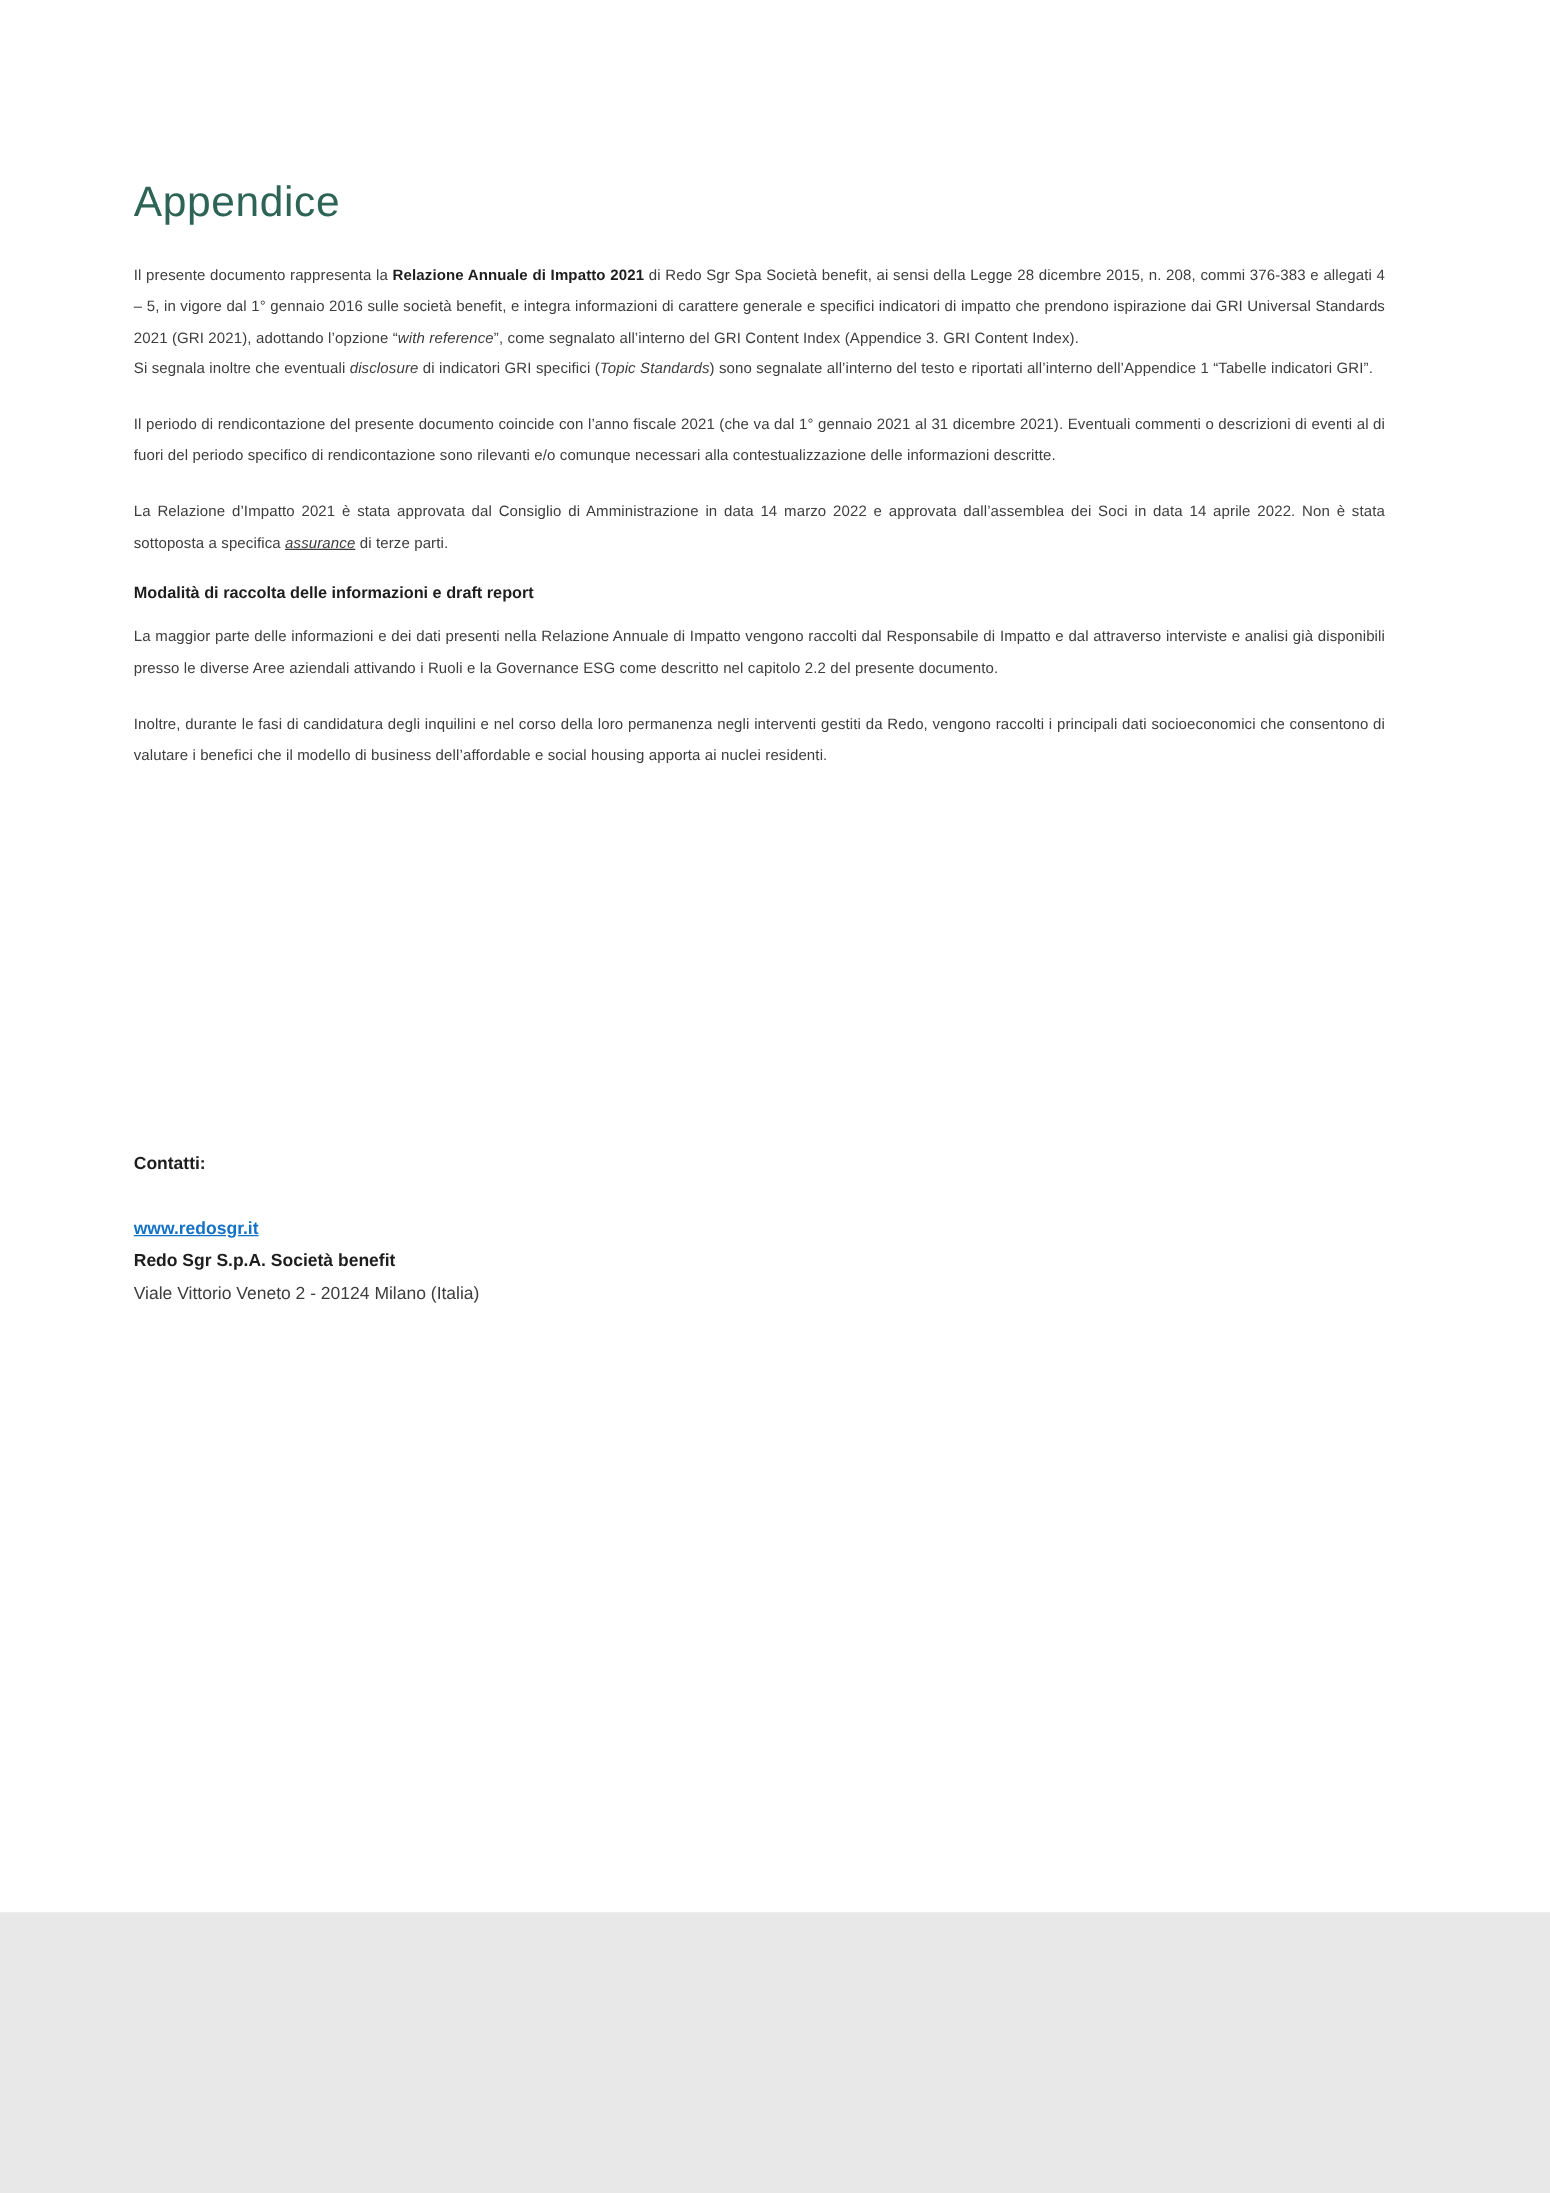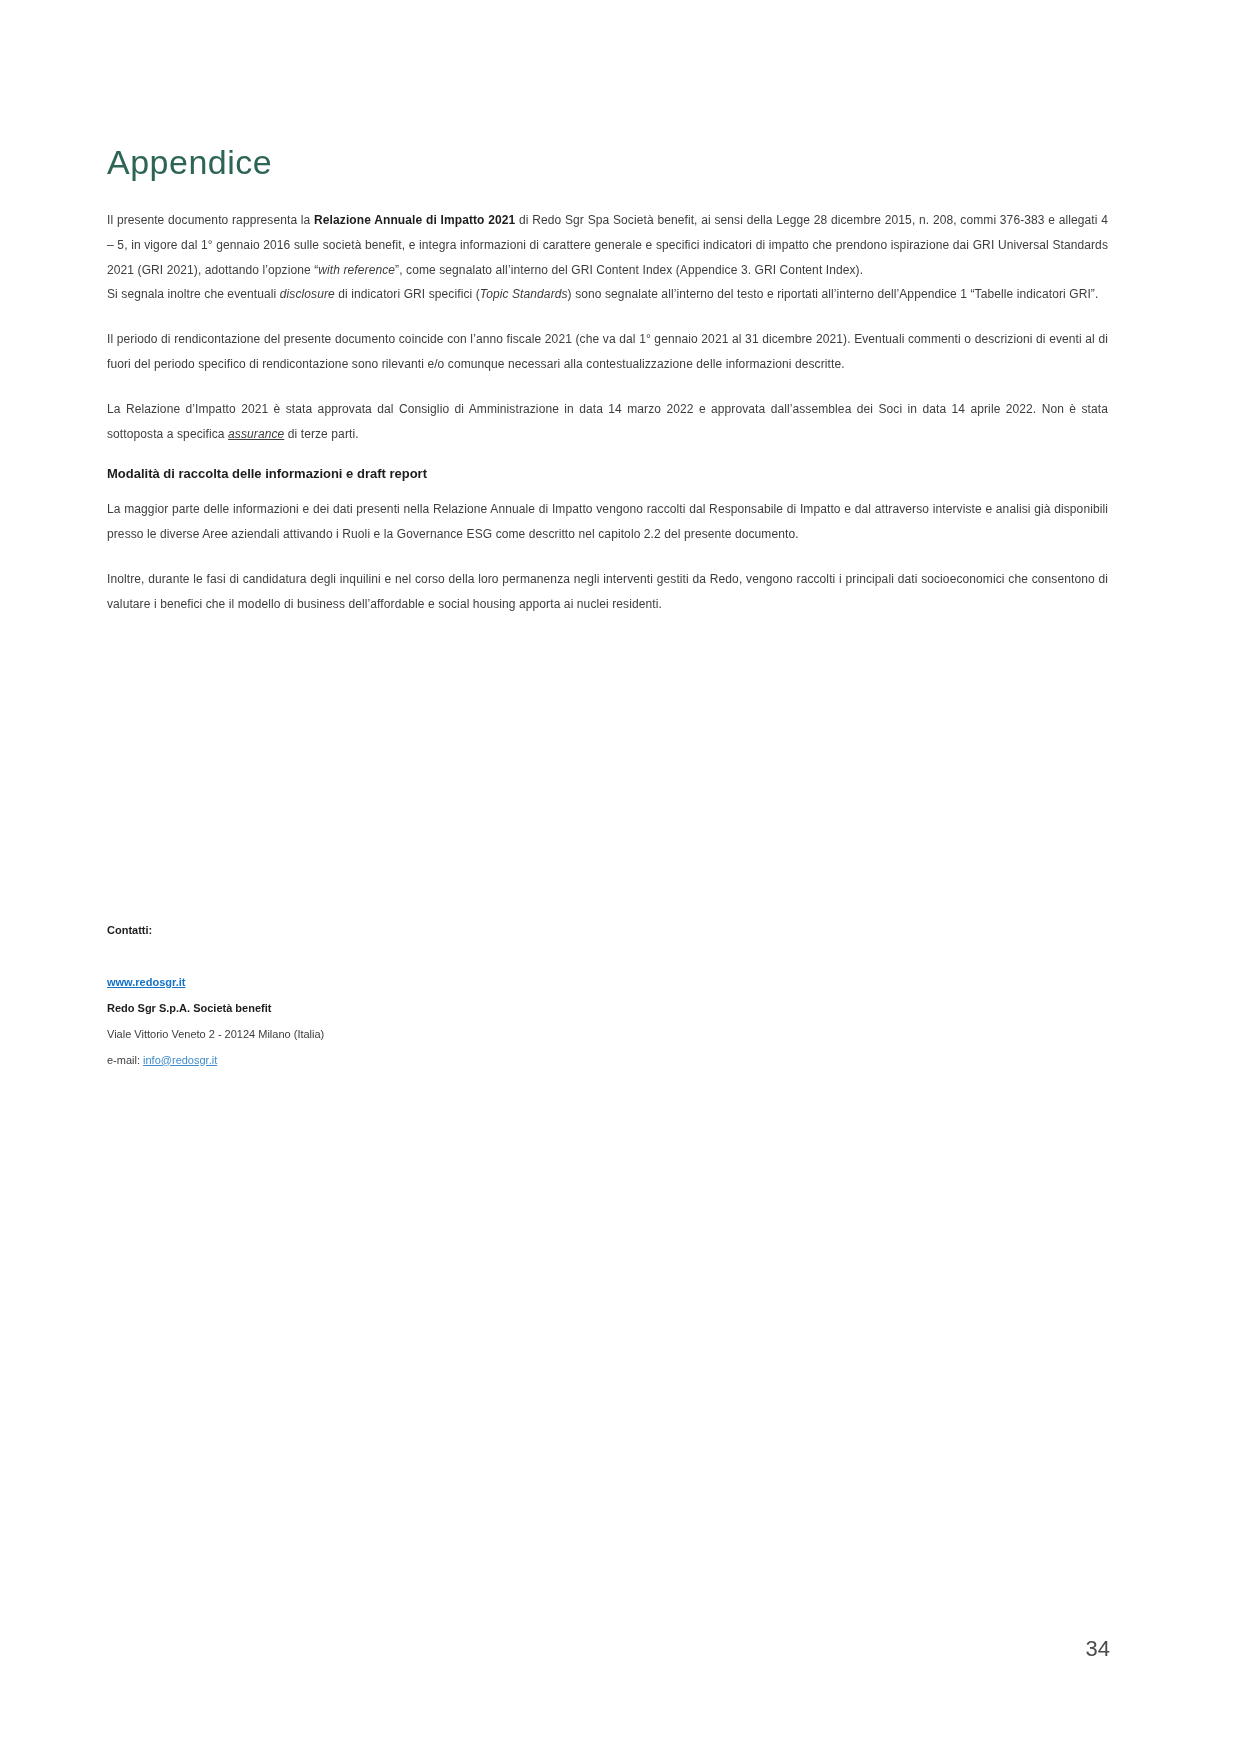--- a/index.html
+++ b/index.html
@@ -1,18 +1,18 @@
 <!DOCTYPE html>
 <html lang="it" style="--title-color: #2d6455; --subtitle-color: #689a8b; --text-color: #3d3d3d; --link-strong-color: #1372c6; --link-light-color: #3f8bcb;"><head>
 <meta charset="utf-8">
 <style>
   html,body { margin:0; padding:0; background:#e8e8e8; }
   .page {
     position:relative;
-    width:1240px; height:1754px;
+    width:1240px; height:1530px;
     margin:0 auto;
     background:#ffffff;
     box-sizing:border-box;
     padding:143px 132px 0 107px;
     font-family:"Liberation Sans", sans-serif;
     color:var(--text-color);
   }
   h1.doc-title {
     margin:0 0 26px 0;
     font-size:34px;
@@ -35,21 +35,21 @@
     letter-spacing:0.1px;
   }
   .para-group { margin:0 0 20px 0; }
   .para-group p.body-para { margin:0; }
   h3.subsection {
     margin:4px 0 16px 0;
     font-size:13px;
     font-weight:700;
     color:#1d1d1d;
   }
-  .contacts { margin-top:300px; font-size:11px; line-height:26px; }
+  .contacts { margin-top:300px; font-size:14px; line-height:26px; }
   .contacts p { margin:0; }
   .contacts .gap { height:26px; }
   .bold { font-weight:700; color:#1d1d1d; }
   a.web-link {
     color:var(--link-strong-color);
     font-weight:700;
     text-decoration:underline;
     cursor:pointer;
   }
   a.email-link {
@@ -86,18 +86,17 @@
   <p class="body-para"><span>La maggior parte delle informazioni e dei dati presenti nella Relazione Annuale di Impatto vengono raccolti dal Responsabile di Impatto e dal attraverso interviste e analisi già disponibili presso le diverse Aree aziendali attivando i Ruoli e la Governance ESG come descritto nel capitolo 2.2 del presente documento.</span></p>
 
   <p class="body-para"><span>Inoltre, durante le fasi di candidatura degli inquilini e nel corso della loro permanenza negli interventi gestiti da Redo, vengono raccolti i principali dati socioeconomici che consentono di valutare i benefici che il modello di business dell’affordable e social housing apporta ai nuclei residenti.</span></p>
 
   <div class="contacts">
     <p class="bold">Contatti:</p>
     <div class="gap"></div>
     <p><a class="web-link" href="#">www.redosgr.it</a></p>
     <p class="bold">Redo Sgr S.p.A. Società benefit</p>
     <p>Viale Vittorio Veneto 2 - 20124 Milano (Italia)</p>
-    <p><span>e-mail: </span><a class="email-link" href="#">info@redosgr.it</a></p>
   </div>
 
   <div class="page-number">34</div>
 
 </div>
 
 </body></html>

